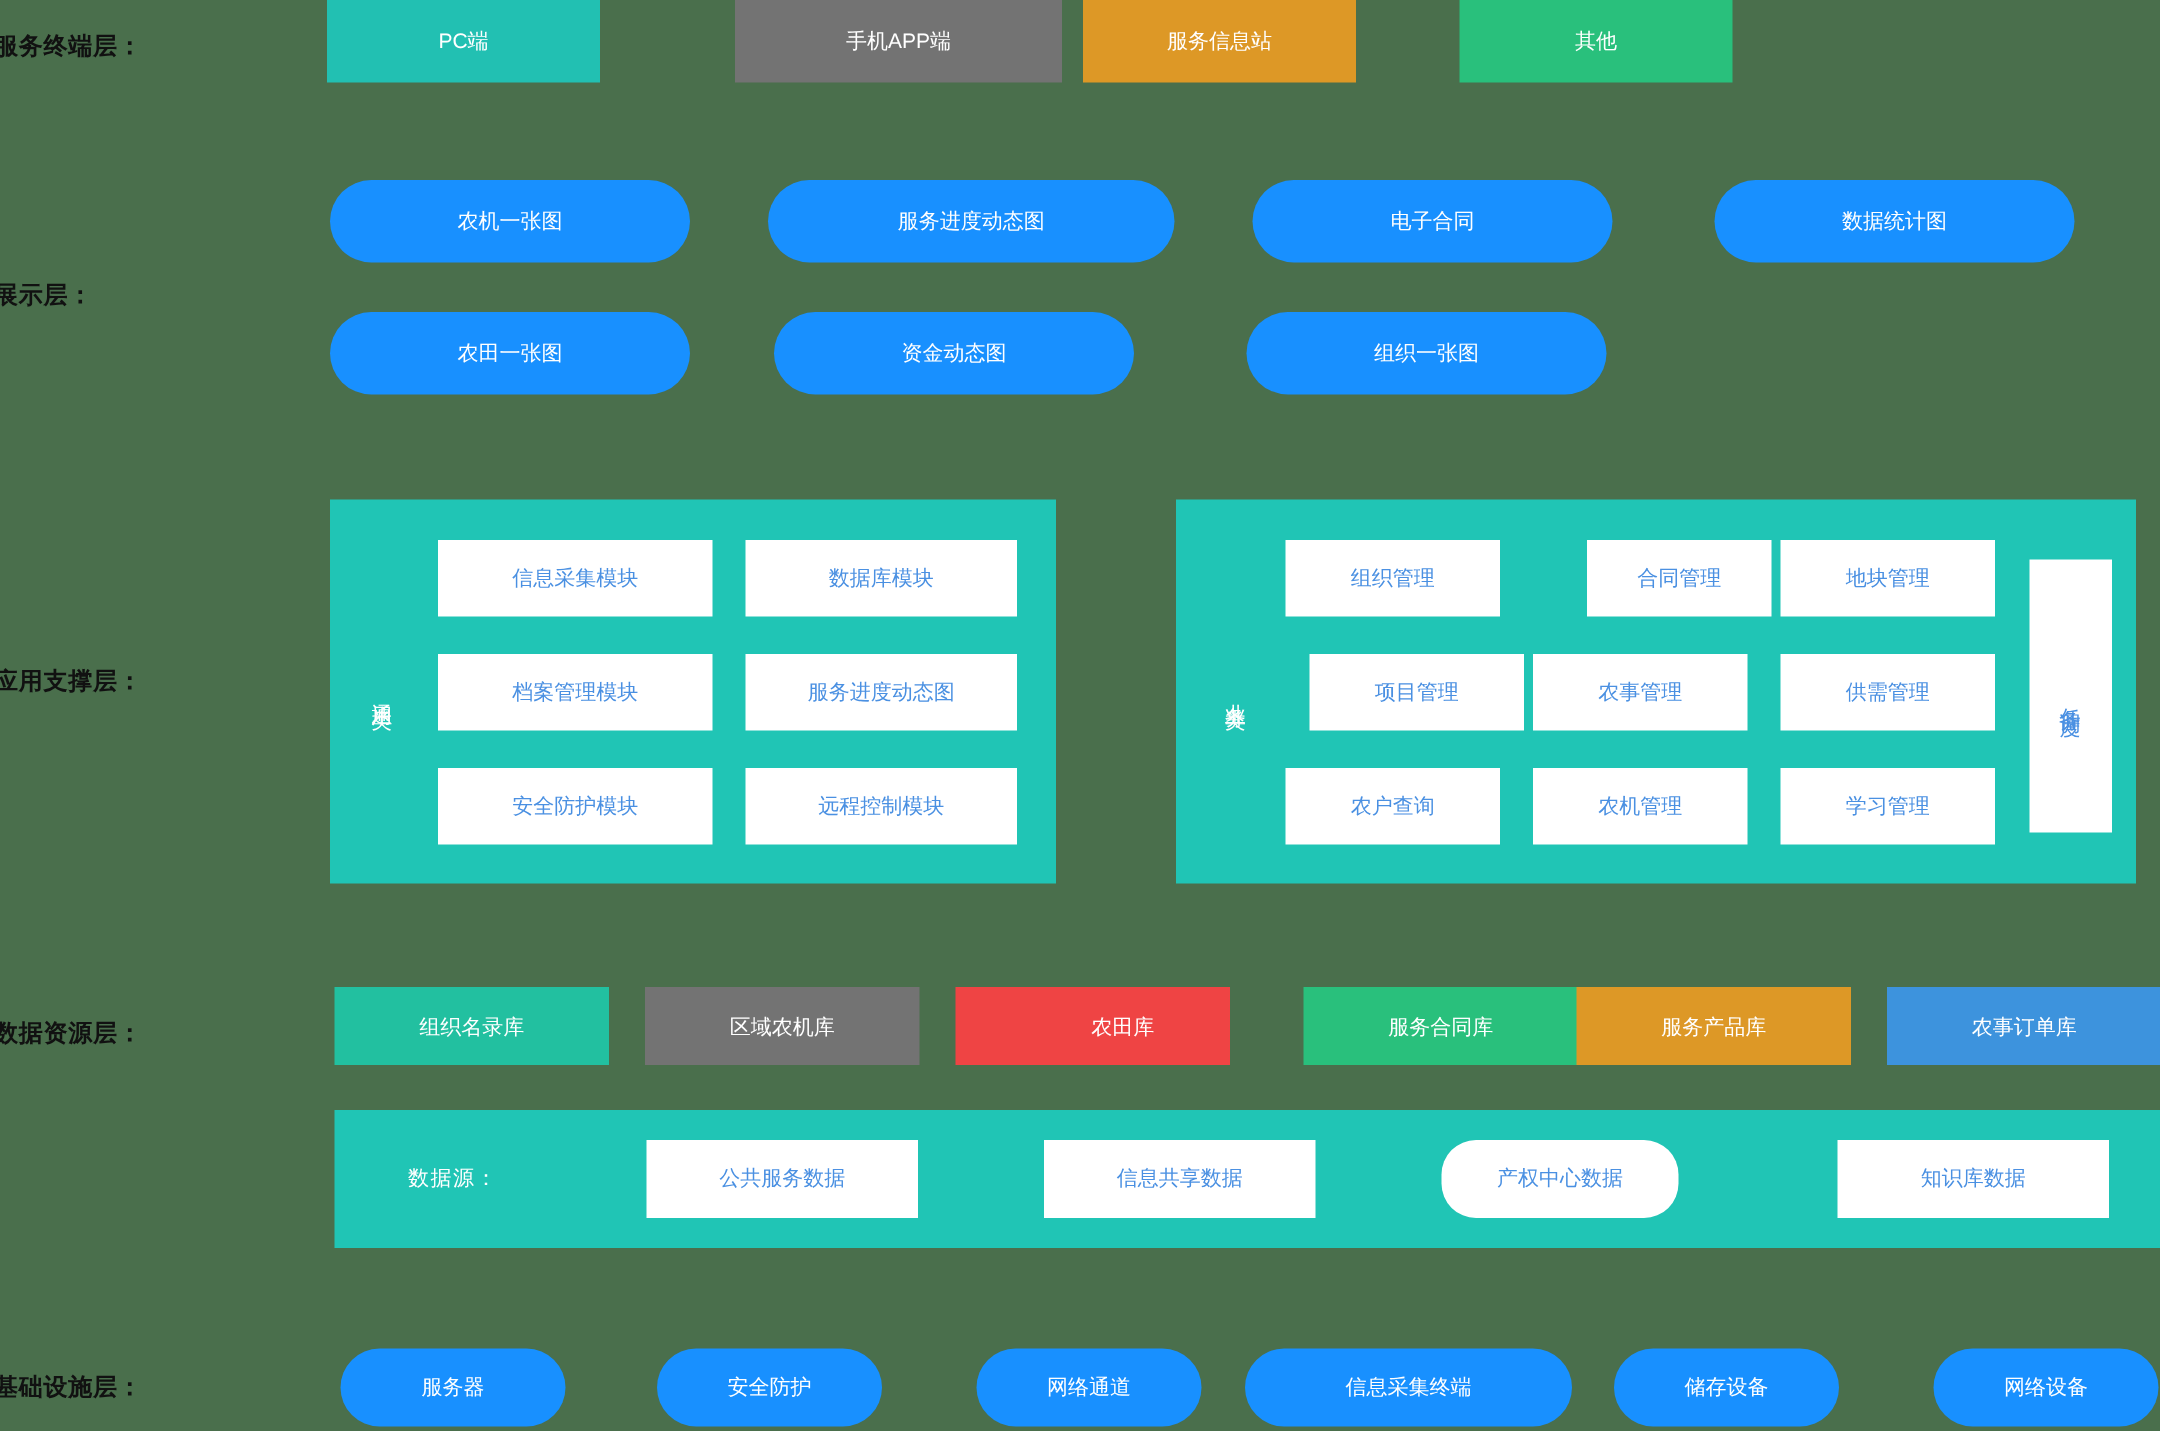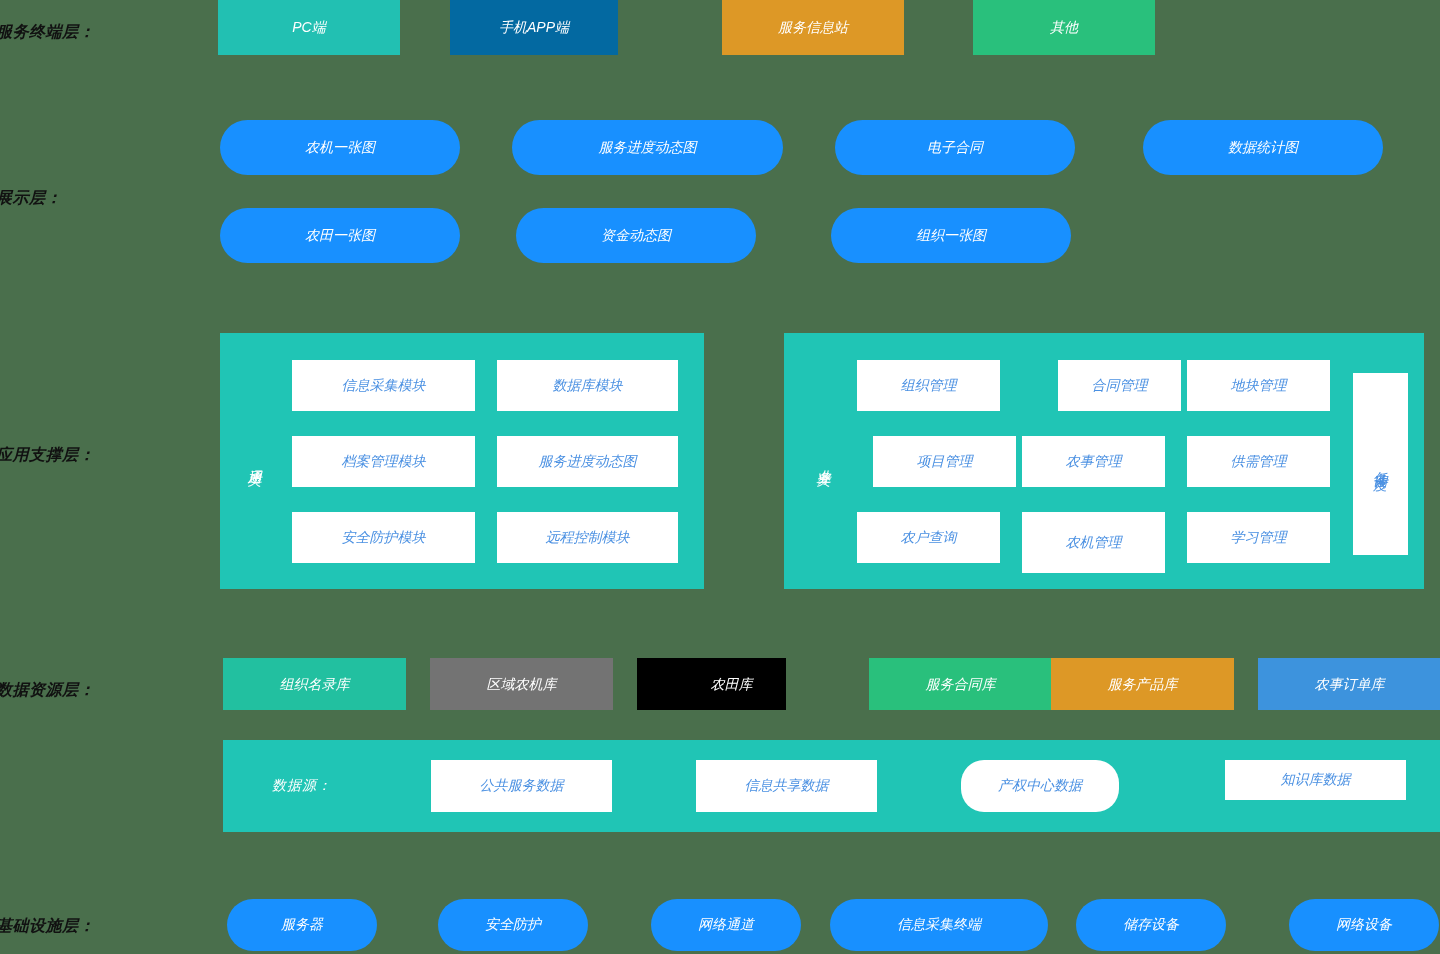--- a/index.html
+++ b/index.html
@@ -11,21 +11,20 @@
     height: 954px;
     background: #4a6f4c;
     font-family: "Liberation Sans", "DejaVu Sans", sans-serif;
     overflow: hidden;
     position: relative;
   }
   #canvas {
     position: relative;
     width: 1440px;
     height: 954px;
-    font-style: italic;
   }
   .layer-label {
     position: absolute;
     font-size: 16px;
     font-weight: bold;
     color: #111111;
     letter-spacing: 0.5px;
     white-space: nowrap;
     line-height: 1;
   }
@@ -126,21 +125,21 @@
 
   <div class="layer-label" style="left:-4px; top:190px;">展示层：</div>
 
   <div class="layer-label" style="left:-4px; top:447px;">应用支撑层：</div>
 
   <div class="layer-label" style="left:-4px; top:682px;">数据资源层：</div>
 
   <div class="layer-label" style="left:-4px; top:918px;">基础设施层：</div>
 
   <div class="box" style="left:218px; top:0px; width:182px; height:55px; background:#22c0b2;">PC端</div>
-  <div class="box" style="left:450px; top:0px; width:168px; height:55px; background:#0369a1;">手机APP端</div>
+  <div class="box" style="left:490px; top:0px; width:218px; height:55px; background:#737373;">手机APP端</div>
   <div class="box" style="left:722px; top:0px; width:182px; height:55px; background:#dd9826;">服务信息站</div>
   <div class="box" style="left:973px; top:0px; width:182px; height:55px; background:#29c07c;">其他</div>
 
   <div class="pill" style="left:220px; top:120px; width:240px; height:55px;">农机一张图</div>
   <div class="pill" style="left:512px; top:120px; width:271px; height:55px;">服务进度动态图</div>
   <div class="pill" style="left:835px; top:120px; width:240px; height:55px;">电子合同</div>
   <div class="pill" style="left:1143px; top:120px; width:240px; height:55px;">数据统计图</div>
 
   <div class="pill" style="left:220px; top:208px; width:240px; height:55px;">农田一张图</div>
   <div class="pill" style="left:516px; top:208px; width:240px; height:55px;">资金动态图</div>
@@ -163,40 +162,40 @@
 
   <div class="module" style="left:857px; top:360px; width:143px; height:51px;">组织管理</div>
   <div class="module" style="left:1058px; top:360px; width:123px; height:51px;">合同管理</div>
   <div class="module" style="left:1187px; top:360px; width:143px; height:51px;">地块管理</div>
 
   <div class="module" style="left:857px; top:436px; width:143px; height:51px;margin-left:16px;">项目管理</div>
   <div class="module" style="left:1022px; top:436px; width:143px; height:51px;">农事管理</div>
   <div class="module" style="left:1187px; top:436px; width:143px; height:51px;">供需管理</div>
 
   <div class="module" style="left:857px; top:512px; width:143px; height:51px;">农户查询</div>
-  <div class="module" style="left:1022px; top:512px; width:143px; height:61px;">农机管理</div>
+  <div class="module" style="left:1022px; top:512px; width:143px; height:51px;">农机管理</div>
   <div class="module" style="left:1187px; top:512px; width:143px; height:51px;">学习管理</div>
 
   <div class="vmodule" style="left:1353px; top:373px; width:55px; height:182px;">任务调度</div>
 
   <div class="box" style="left:223px; top:658px; width:183px; height:52px; background:#22c0a0;">组织名录库</div>
   <div class="box" style="left:430px; top:658px; width:183px; height:52px; background:#737373;">区域农机库</div>
-  <div class="box" style="left:637px; top:658px; width:149px; height:52px; background:#000000;padding-left:40px;">农田库</div>
+  <div class="box" style="left:637px; top:658px; width:183px; height:52px; background:#ef4444;padding-left:40px;">农田库</div>
   <div class="box" style="left:869px; top:658px; width:183px; height:52px; background:#29c07c;">服务合同库</div>
   <div class="box" style="left:1051px; top:658px; width:183px; height:52px; background:#dd9826;">服务产品库</div>
   <div class="box" style="left:1258px; top:658px; width:183px; height:52px; background:#3d93dd;">农事订单库</div>
 
   <div class="ds-strip" style="left:223px; top:740px; width:1217px; height:92px;"></div>
 
   <div class="ds-label" style="left:272px; top:770px; height:32px;">数据源：</div>
 
   <div class="ds-item" style="left:431px; top:760px; width:181px; height:52px;">公共服务数据</div>
   <div class="ds-item" style="left:696px; top:760px; width:181px; height:52px;">信息共享数据</div>
   <div class="ds-item" style="left:961px; top:760px; width:158px; height:52px;border-radius:23px;">产权中心数据</div>
-  <div class="ds-item" style="left:1225px; top:760px; width:181px; height:40px;">知识库数据</div>
+  <div class="ds-item" style="left:1225px; top:760px; width:181px; height:52px;">知识库数据</div>
 
   <div class="pill" style="left:227px; top:899px; width:150px; height:52px;">服务器</div>
   <div class="pill" style="left:438px; top:899px; width:150px; height:52px;">安全防护</div>
   <div class="pill" style="left:651px; top:899px; width:150px; height:52px;">网络通道</div>
   <div class="pill" style="left:830px; top:899px; width:218px; height:52px;">信息采集终端</div>
   <div class="pill" style="left:1076px; top:899px; width:150px; height:52px;">储存设备</div>
   <div class="pill" style="left:1289px; top:899px; width:150px; height:52px;">网络设备</div>
 
 </div>
 

